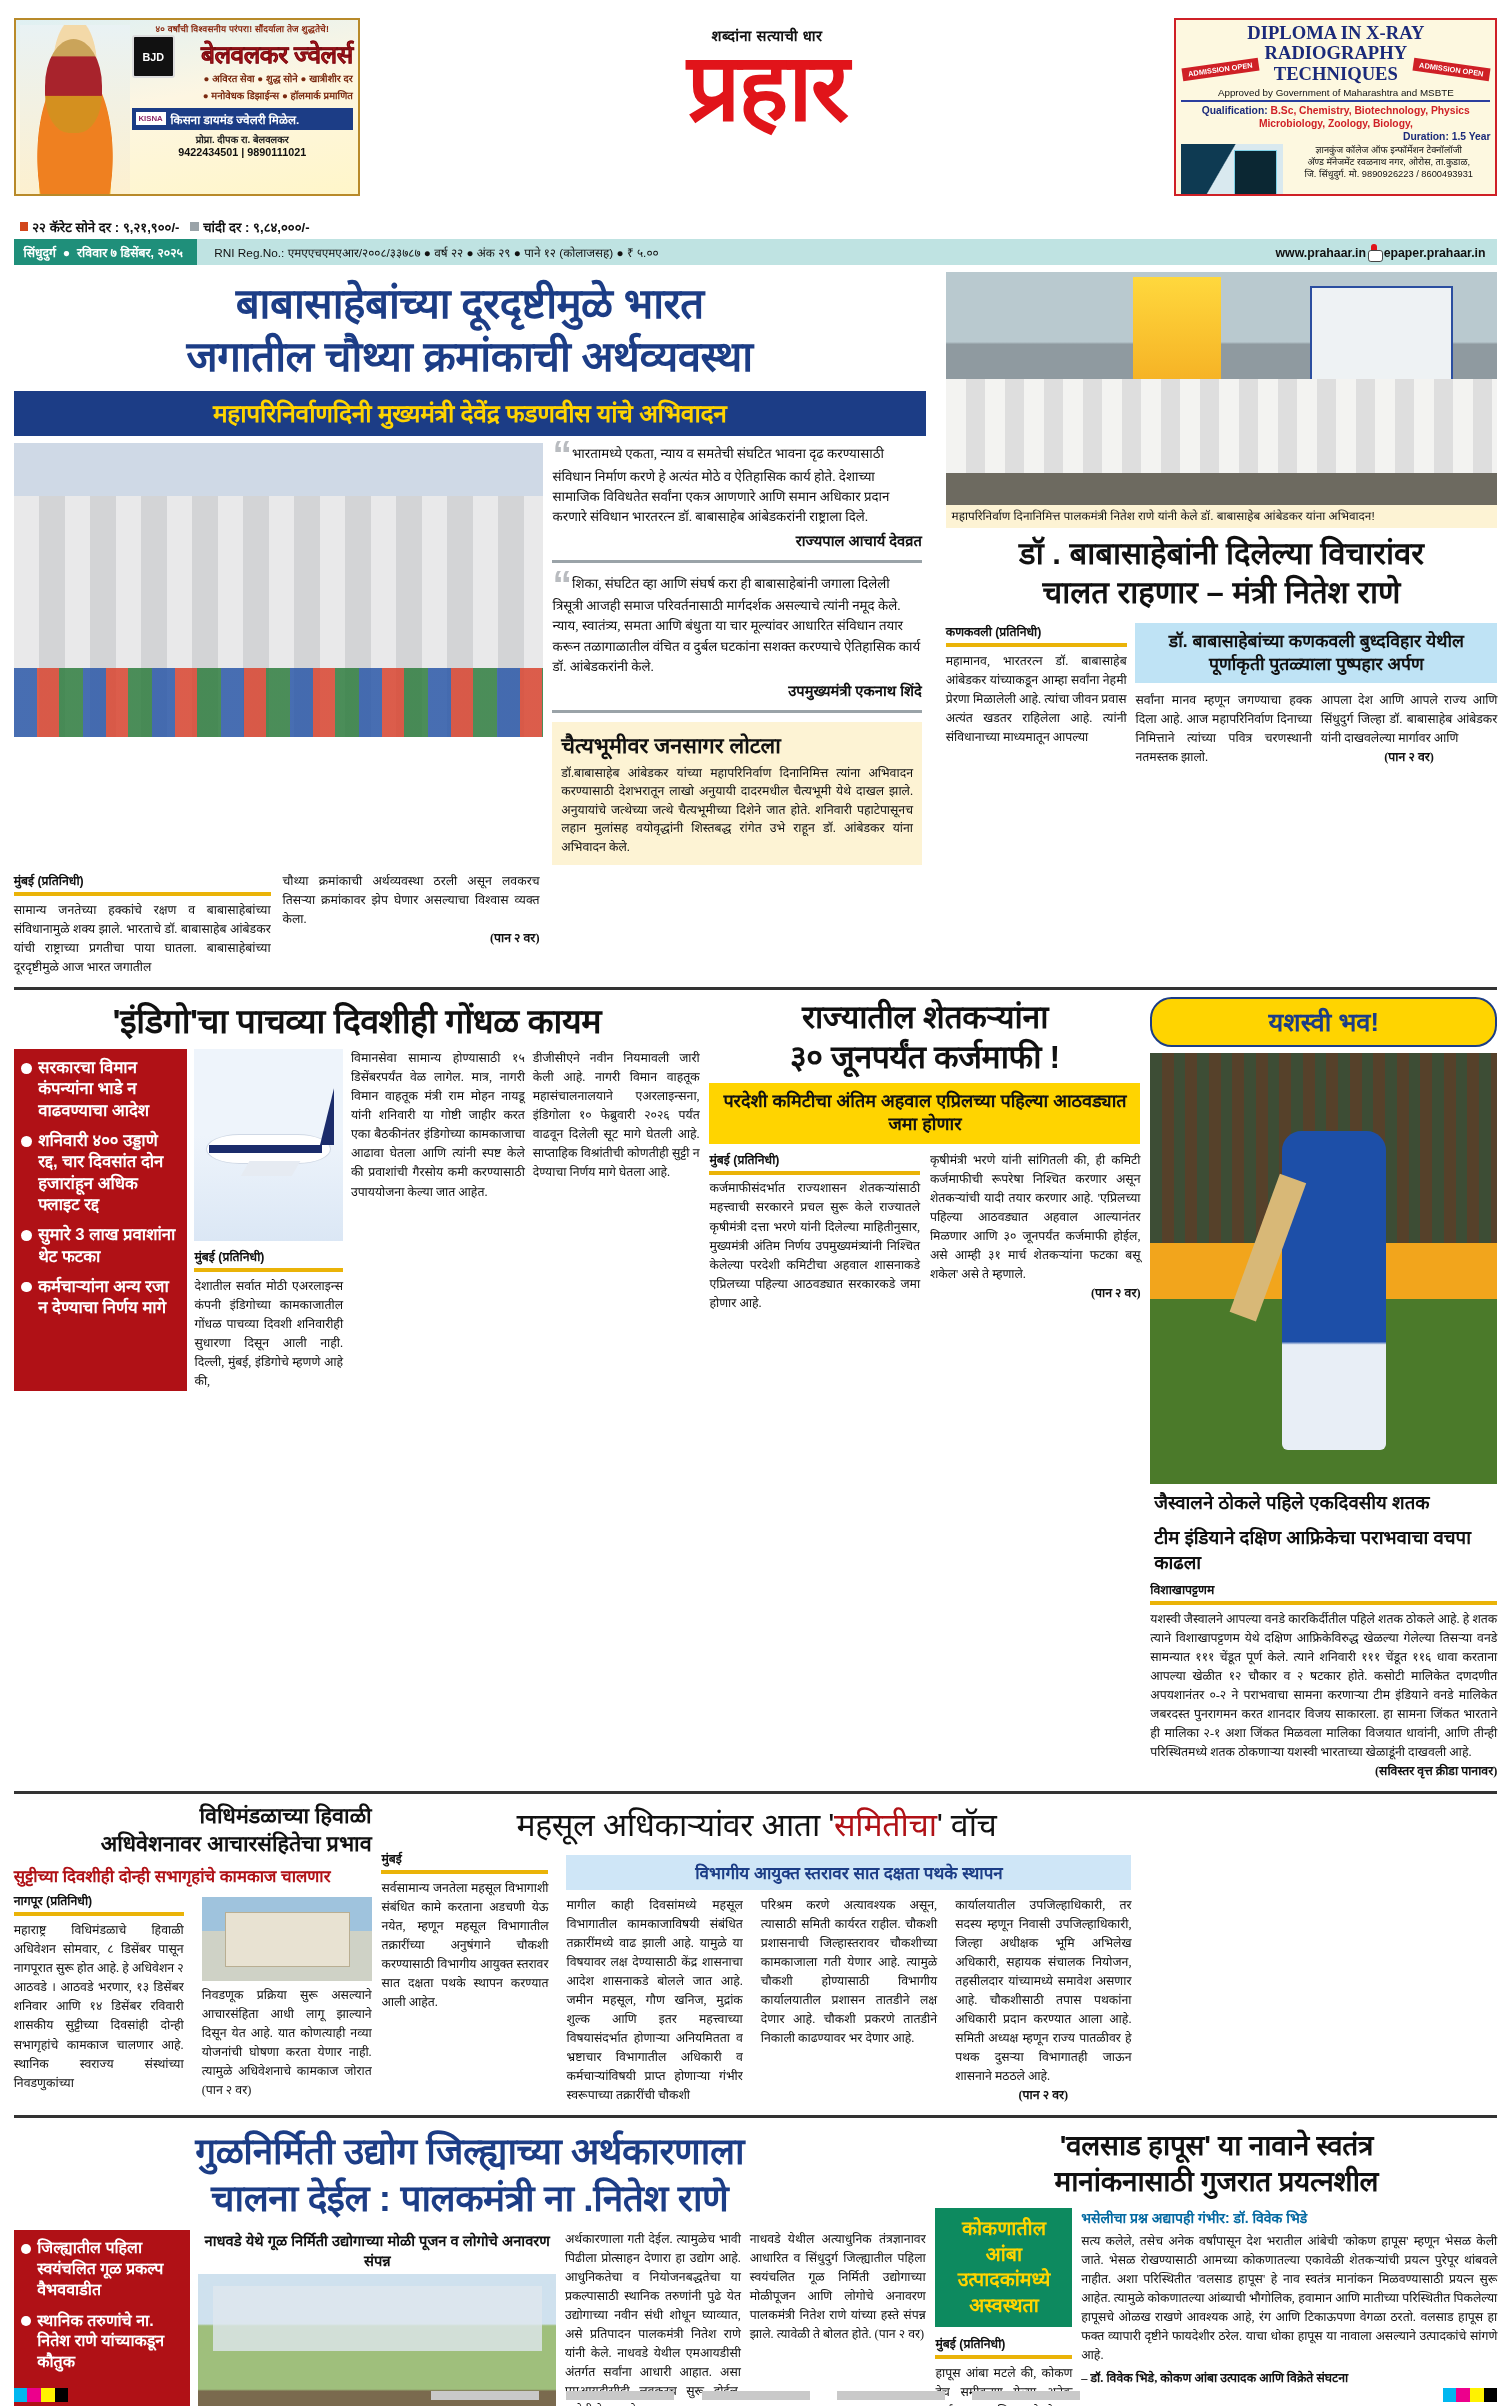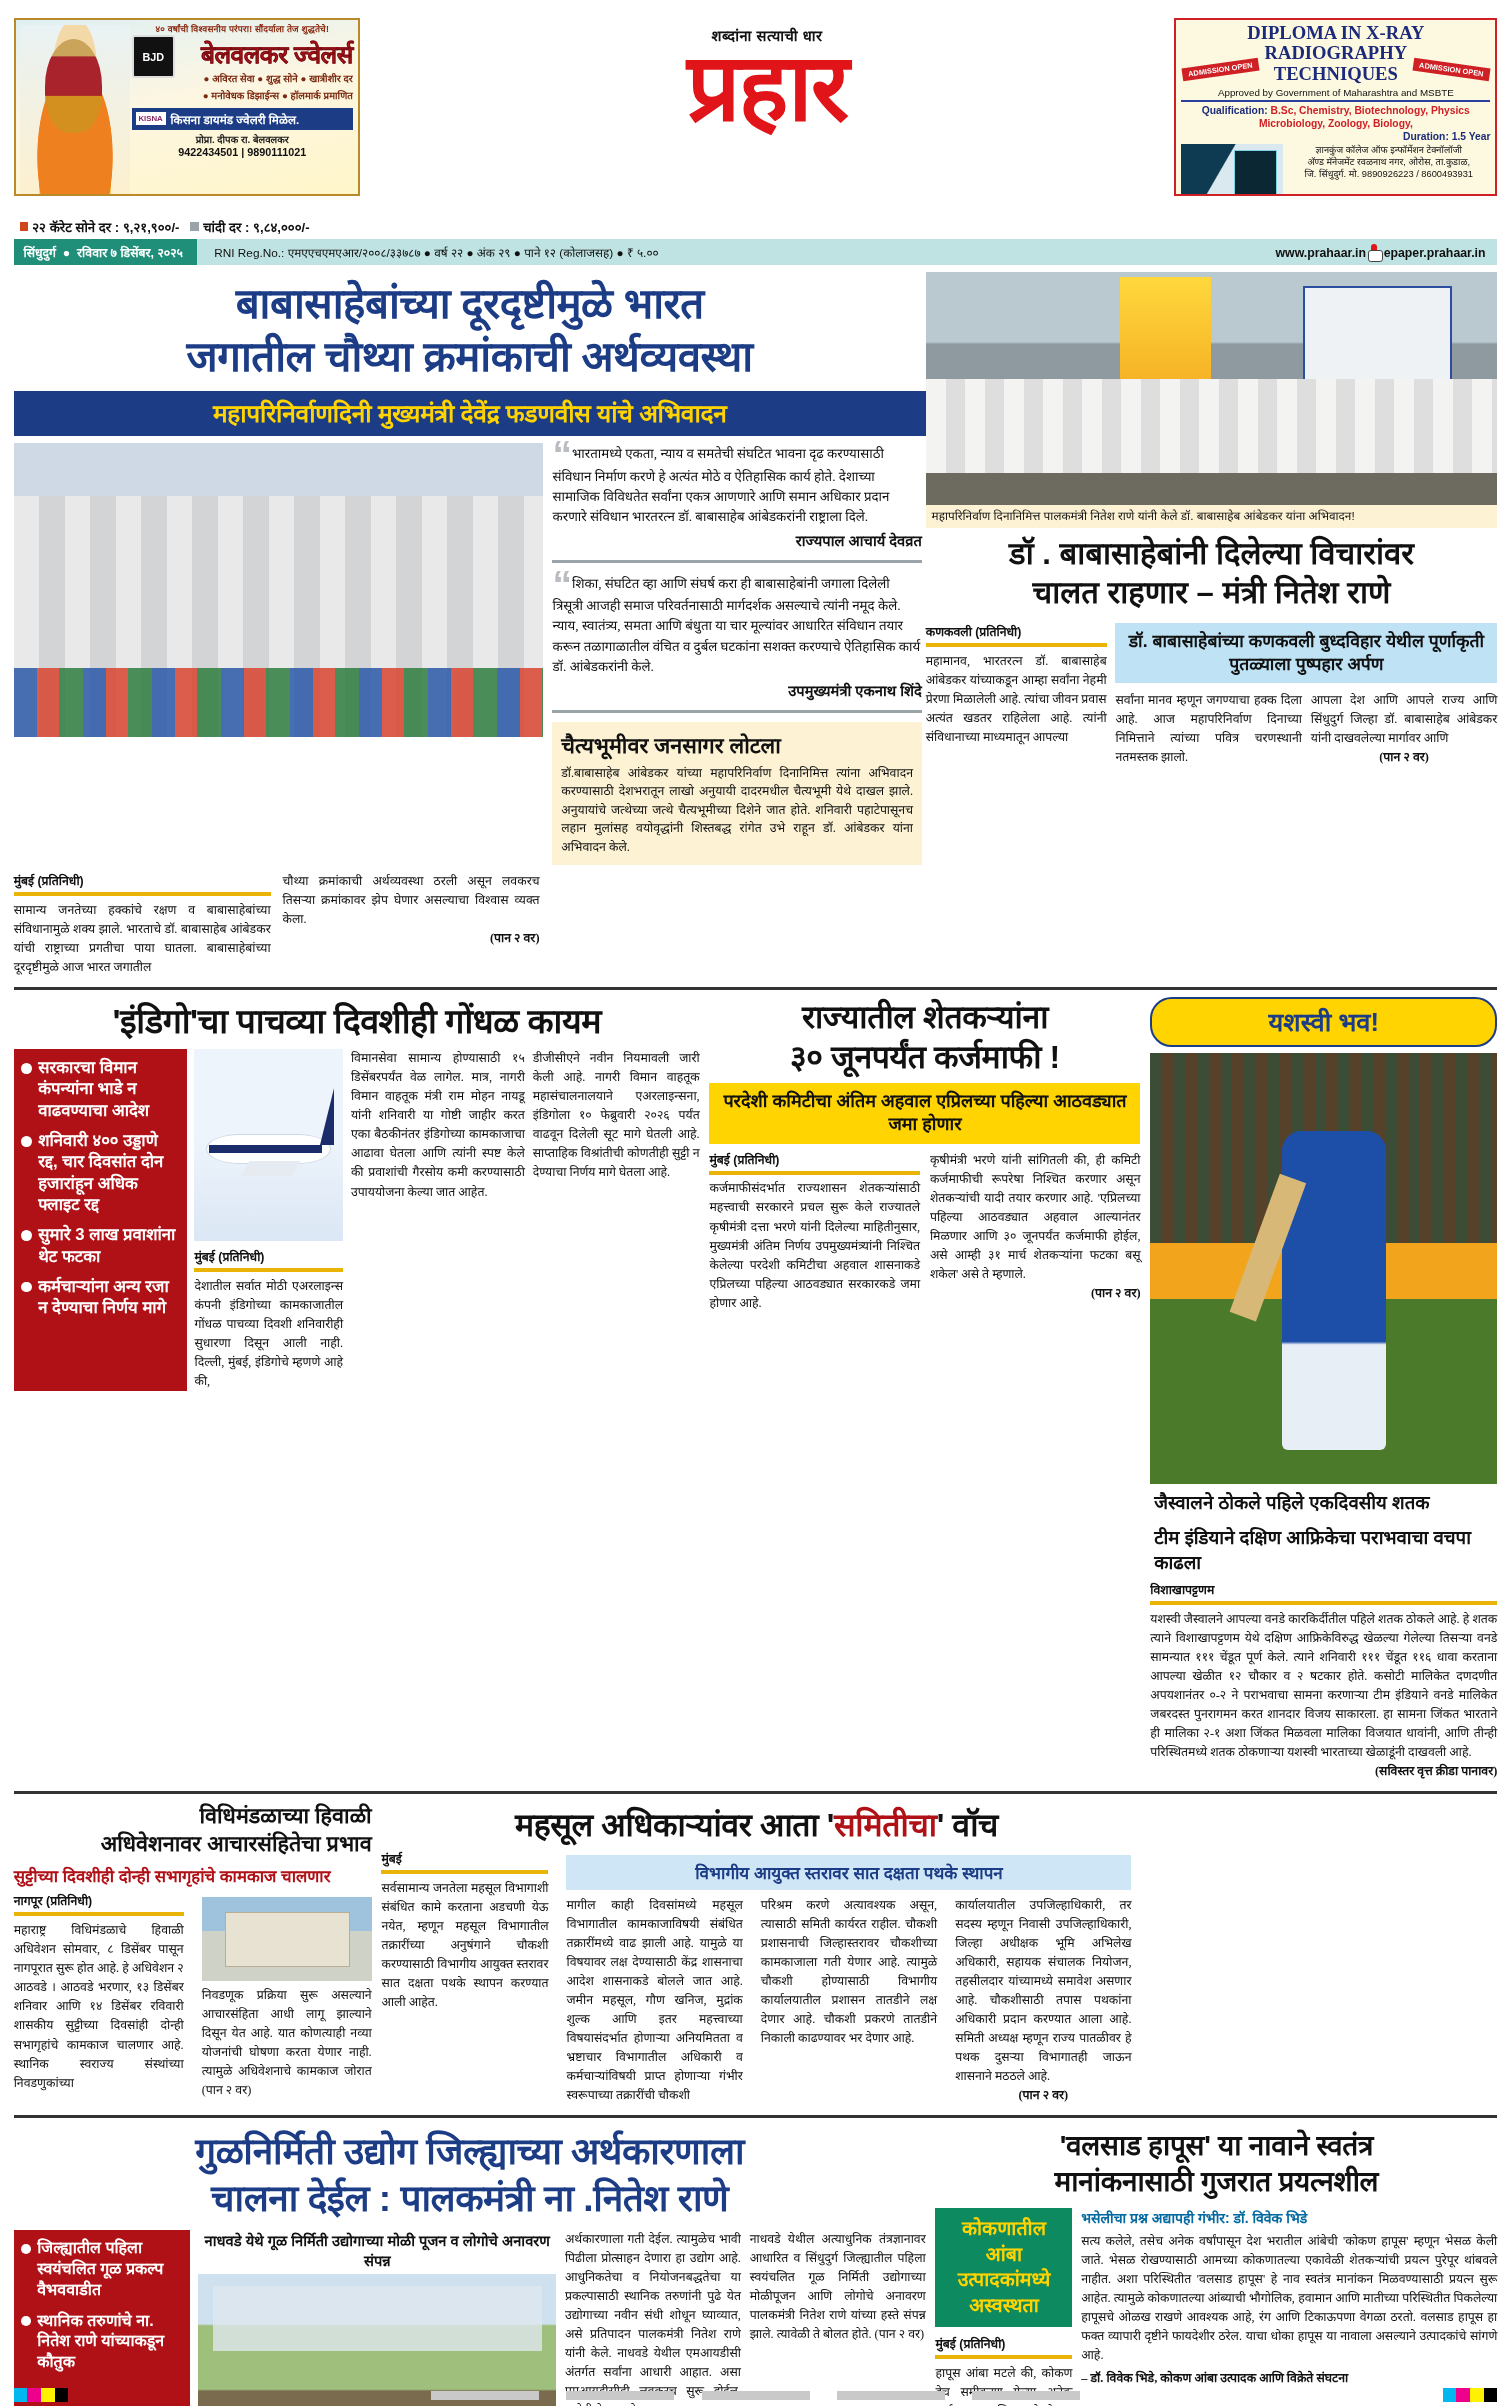--- a/index.html
+++ b/index.html
@@ -90,21 +90,21 @@
   .ib-left { background:#1f8f7a; color:#fff; font-weight:700; padding:4.9px 13.7px 0 9.8px; white-space:nowrap;}
   .ib-right { background:#bfe3e2; color:#111; flex:1; display:flex; align-items:center;
               justify-content:space-between; padding:0 11.8px 0 17.6px; }
   .ib-right .mid { font-size:11.8px; }
   .ib-right .url { font-size:12.3px; font-weight:600; position:relative; padding-left:2px;}
   .hand { display:inline-block; width:13.7px; height:15.7px; position:relative; vertical-align:-2.9px; margin:0 2px;}
   .hand:before{content:"";position:absolute;left:2.9px;top:0;width:5.9px;height:8.8px;background:#e1141a;border-radius:2.9px 2.9px 0 0;}
   .hand:after{content:"";position:absolute;left:0;top:5.9px;width:12.7px;height:9.8px;border:1.5px solid #444;border-radius:2.9px;background:#fff;}
 
   
-  .lead { display:flex; gap:0; margin-top:6.9px; }
+  .lead { display:flex; gap:20px; margin-top:6.9px; }
   .lead-left { width:912px; flex:none; }
   .lead-right { flex:1; }
   .bigheadline { font-size:42px; line-height:1.26; font-weight:800; color:#1c3d86; text-align:center;
                  letter-spacing:-0.5px; padding:5.9px 7.8px 2px; }
   .subbar { background:#1c3d86; color:#ffd400; font-size:24.5px; font-weight:800; text-align:center;
             padding:4.9px 5.9px 6.9px; margin-top:4.9px; letter-spacing:-0.3px;}
   .lead-body { display:flex; gap:9.8px; margin-top:7.8px; }
   .lead-photo { width:529px; height:294px; flex:none; position:relative; overflow:hidden;
     background:linear-gradient(180deg,#cfd9e6 0 22%, #8a95a5 23% 62%, #4a525e 63% 100%); }
   .lead-photo .crowd { position:absolute; inset:18% 0 0 0; background:
@@ -182,21 +182,21 @@
   
   .sec3 { display:flex; gap:9.8px; margin-top:7.8px; }
   .s3a { width:358px; flex:none;}
   .s3b { width:750px; flex:none;}
   .s3c { flex:1;}
   .h-vidhi { font-size:21.6px; font-weight:800; text-align:right; line-height:1.3;}
   .redline { font-size:16.7px; font-weight:800; color:#b01116; margin-top:5.9px;}
   .s3photo { width:100%; height:84px; margin-top:4.9px;
     background:linear-gradient(180deg,#9fc3dd 0 40%,#cfd2c6 41% 100%); position:relative;}
   .s3photo:after{content:"";position:absolute;left:14%;top:18%;width:72%;height:62%;background:#e8e2d2;border:1px solid #b9ae92;}
-  .h-mahsul { font-size:32px; font-weight:700; text-align:center; letter-spacing:-0.4px;}
+  .h-mahsul { font-size:32px; font-weight:400; text-align:center; letter-spacing:-0.4px;}
   .h-mahsul .red { color:#b01116; }
   .bluebar2 { background:#cfe6f7; color:#1c3d86; font-size:17px; font-weight:800; text-align:center;
               padding:5.9px 4.9px; margin-top:4.9px;}
   .s3cols { display:flex; gap:18px; margin-top:5.9px;}
 
   
   .sec4 { display:flex; gap:9.8px; margin-top:9.8px; }
   .s4a { width:912px; flex:none;}
   .s4b { flex:1;}
   .h-gul { font-size:37px; font-weight:800; color:#1c3d86; text-align:center; line-height:1.28; letter-spacing:-0.5px;}

